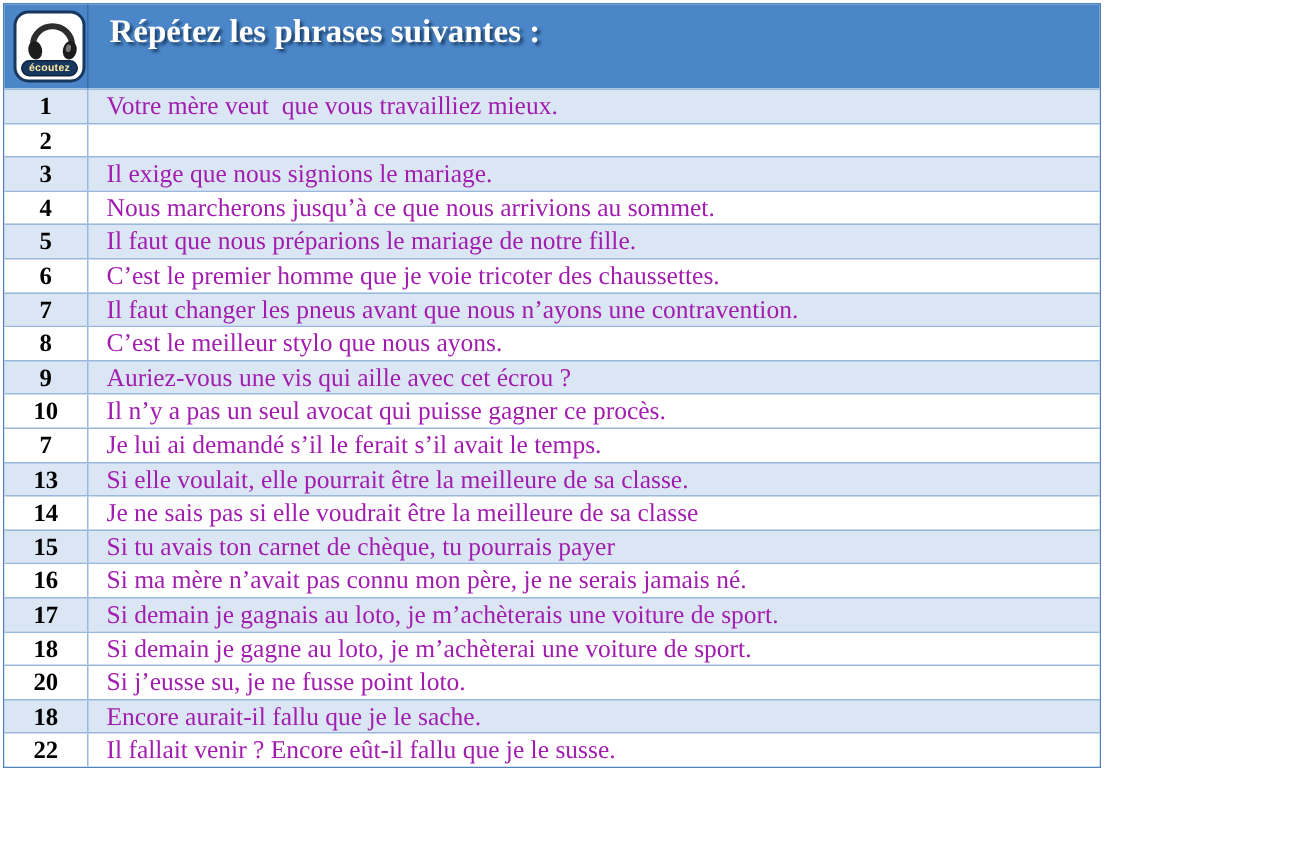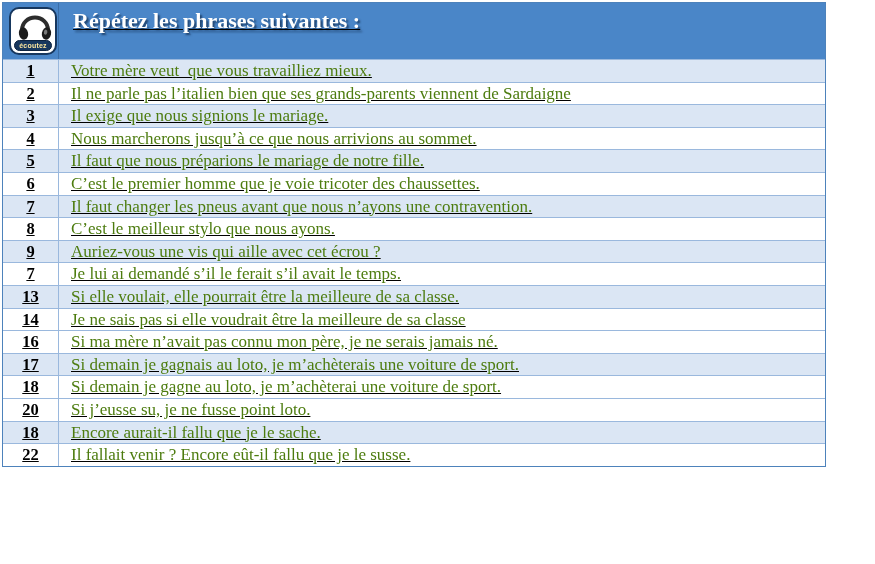--- a/index.html
+++ b/index.html
@@ -6,24 +6,23 @@
     --header-bg:#4a86c8;
     --band-row:#dbe6f4;
     --grid:#9ab8dd;
     --outer:#4d82bb;
     --navy:#17375e;
   }
   *{margin:0;padding:0;box-sizing:border-box;}
   html,body{width:875px;height:564px;background:#ffffff;overflow:hidden;
     font-family:"Liberation Serif","DejaVu Serif",serif;}
   .table-wrap{
-    position:absolute;left:2px;top:2px;width:824px;
+    position:absolute;left:2px;top:2px;width:732px;
     border:1px solid var(--outer);
     background:#ffffff;
-    text-decoration:underline;
   }
   .header-row{
     display:flex;height:56px;background:var(--header-bg);
   }
   .header-icon-cell{
     position:relative;width:56px;flex:0 0 56px;
     border-right:1px solid #3a6ea8;
   }
   .audio-icon{
     position:absolute;left:6px;top:4px;width:48px;height:48px;
@@ -50,21 +49,21 @@
     display:flex;height:22.6px;border-top:1px solid var(--grid);
     background:#ffffff;
   }
   .row.banded{background:var(--band-row);}
   .num-cell{
     width:56px;flex:0 0 56px;border-right:1px solid var(--grid);
     font-weight:bold;font-size:16.5px;line-height:21px;text-align:center;
     color:#000;
   }
   .phrase-cell{
-    flex:1;padding-left:12px;font-size:17px;line-height:21.5px;color:#4d7c0f;
+    flex:1;padding-left:12px;font-size:17px;line-height:21.5px;color:#a21caf;
     white-space:pre;overflow:hidden;
   }
 </style>
 </head>
 <body>
 
 <div class="table-wrap">
 
   <div class="header-row">
     <div class="header-icon-cell">
@@ -84,21 +83,20 @@
   </div>
 
   <div id="rows-host">
   <div class="row banded">
     <div class="num-cell">1</div>
     <div class="phrase-cell">Votre mère veut  que vous travailliez mieux.</div>
   </div>
 
   <div class="row">
     <div class="num-cell">2</div>
-    <div class="phrase-cell">Il ne parle pas l’italien bien que ses grands-parents viennent de Sardaigne</div>
   </div>
 
   <div class="row banded">
     <div class="num-cell">3</div>
     <div class="phrase-cell">Il exige que nous signions le mariage.</div>
   </div>
 
   <div class="row">
     <div class="num-cell">4</div>
     <div class="phrase-cell">Nous marcherons jusqu’à ce que nous arrivions au sommet.</div>
@@ -122,37 +120,45 @@
   <div class="row">
     <div class="num-cell">8</div>
     <div class="phrase-cell">C’est le meilleur stylo que nous ayons.</div>
   </div>
 
   <div class="row banded">
     <div class="num-cell">9</div>
     <div class="phrase-cell">Auriez-vous une vis qui aille avec cet écrou ?</div>
   </div>
 
+  <div class="row">
+    <div class="num-cell">10</div>
+    <div class="phrase-cell">Il n’y a pas un seul avocat qui puisse gagner ce procès.</div>
+  </div>
 
 
   <div class="row">
     <div class="num-cell">7</div>
     <div class="phrase-cell">Je lui ai demandé s’il le ferait s’il avait le temps.</div>
   </div>
 
   <div class="row banded">
     <div class="num-cell">13</div>
     <div class="phrase-cell">Si elle voulait, elle pourrait être la meilleure de sa classe.</div>
   </div>
 
   <div class="row">
     <div class="num-cell">14</div>
     <div class="phrase-cell">Je ne sais pas si elle voudrait être la meilleure de sa classe</div>
   </div>
 
+  <div class="row banded">
+    <div class="num-cell">15</div>
+    <div class="phrase-cell">Si tu avais ton carnet de chèque, tu pourrais payer</div>
+  </div>
 
   <div class="row">
     <div class="num-cell">16</div>
     <div class="phrase-cell">Si ma mère n’avait pas connu mon père, je ne serais jamais né.</div>
   </div>
 
   <div class="row banded">
     <div class="num-cell">17</div>
     <div class="phrase-cell">Si demain je gagnais au loto, je m’achèterais une voiture de sport.</div>
   </div>

